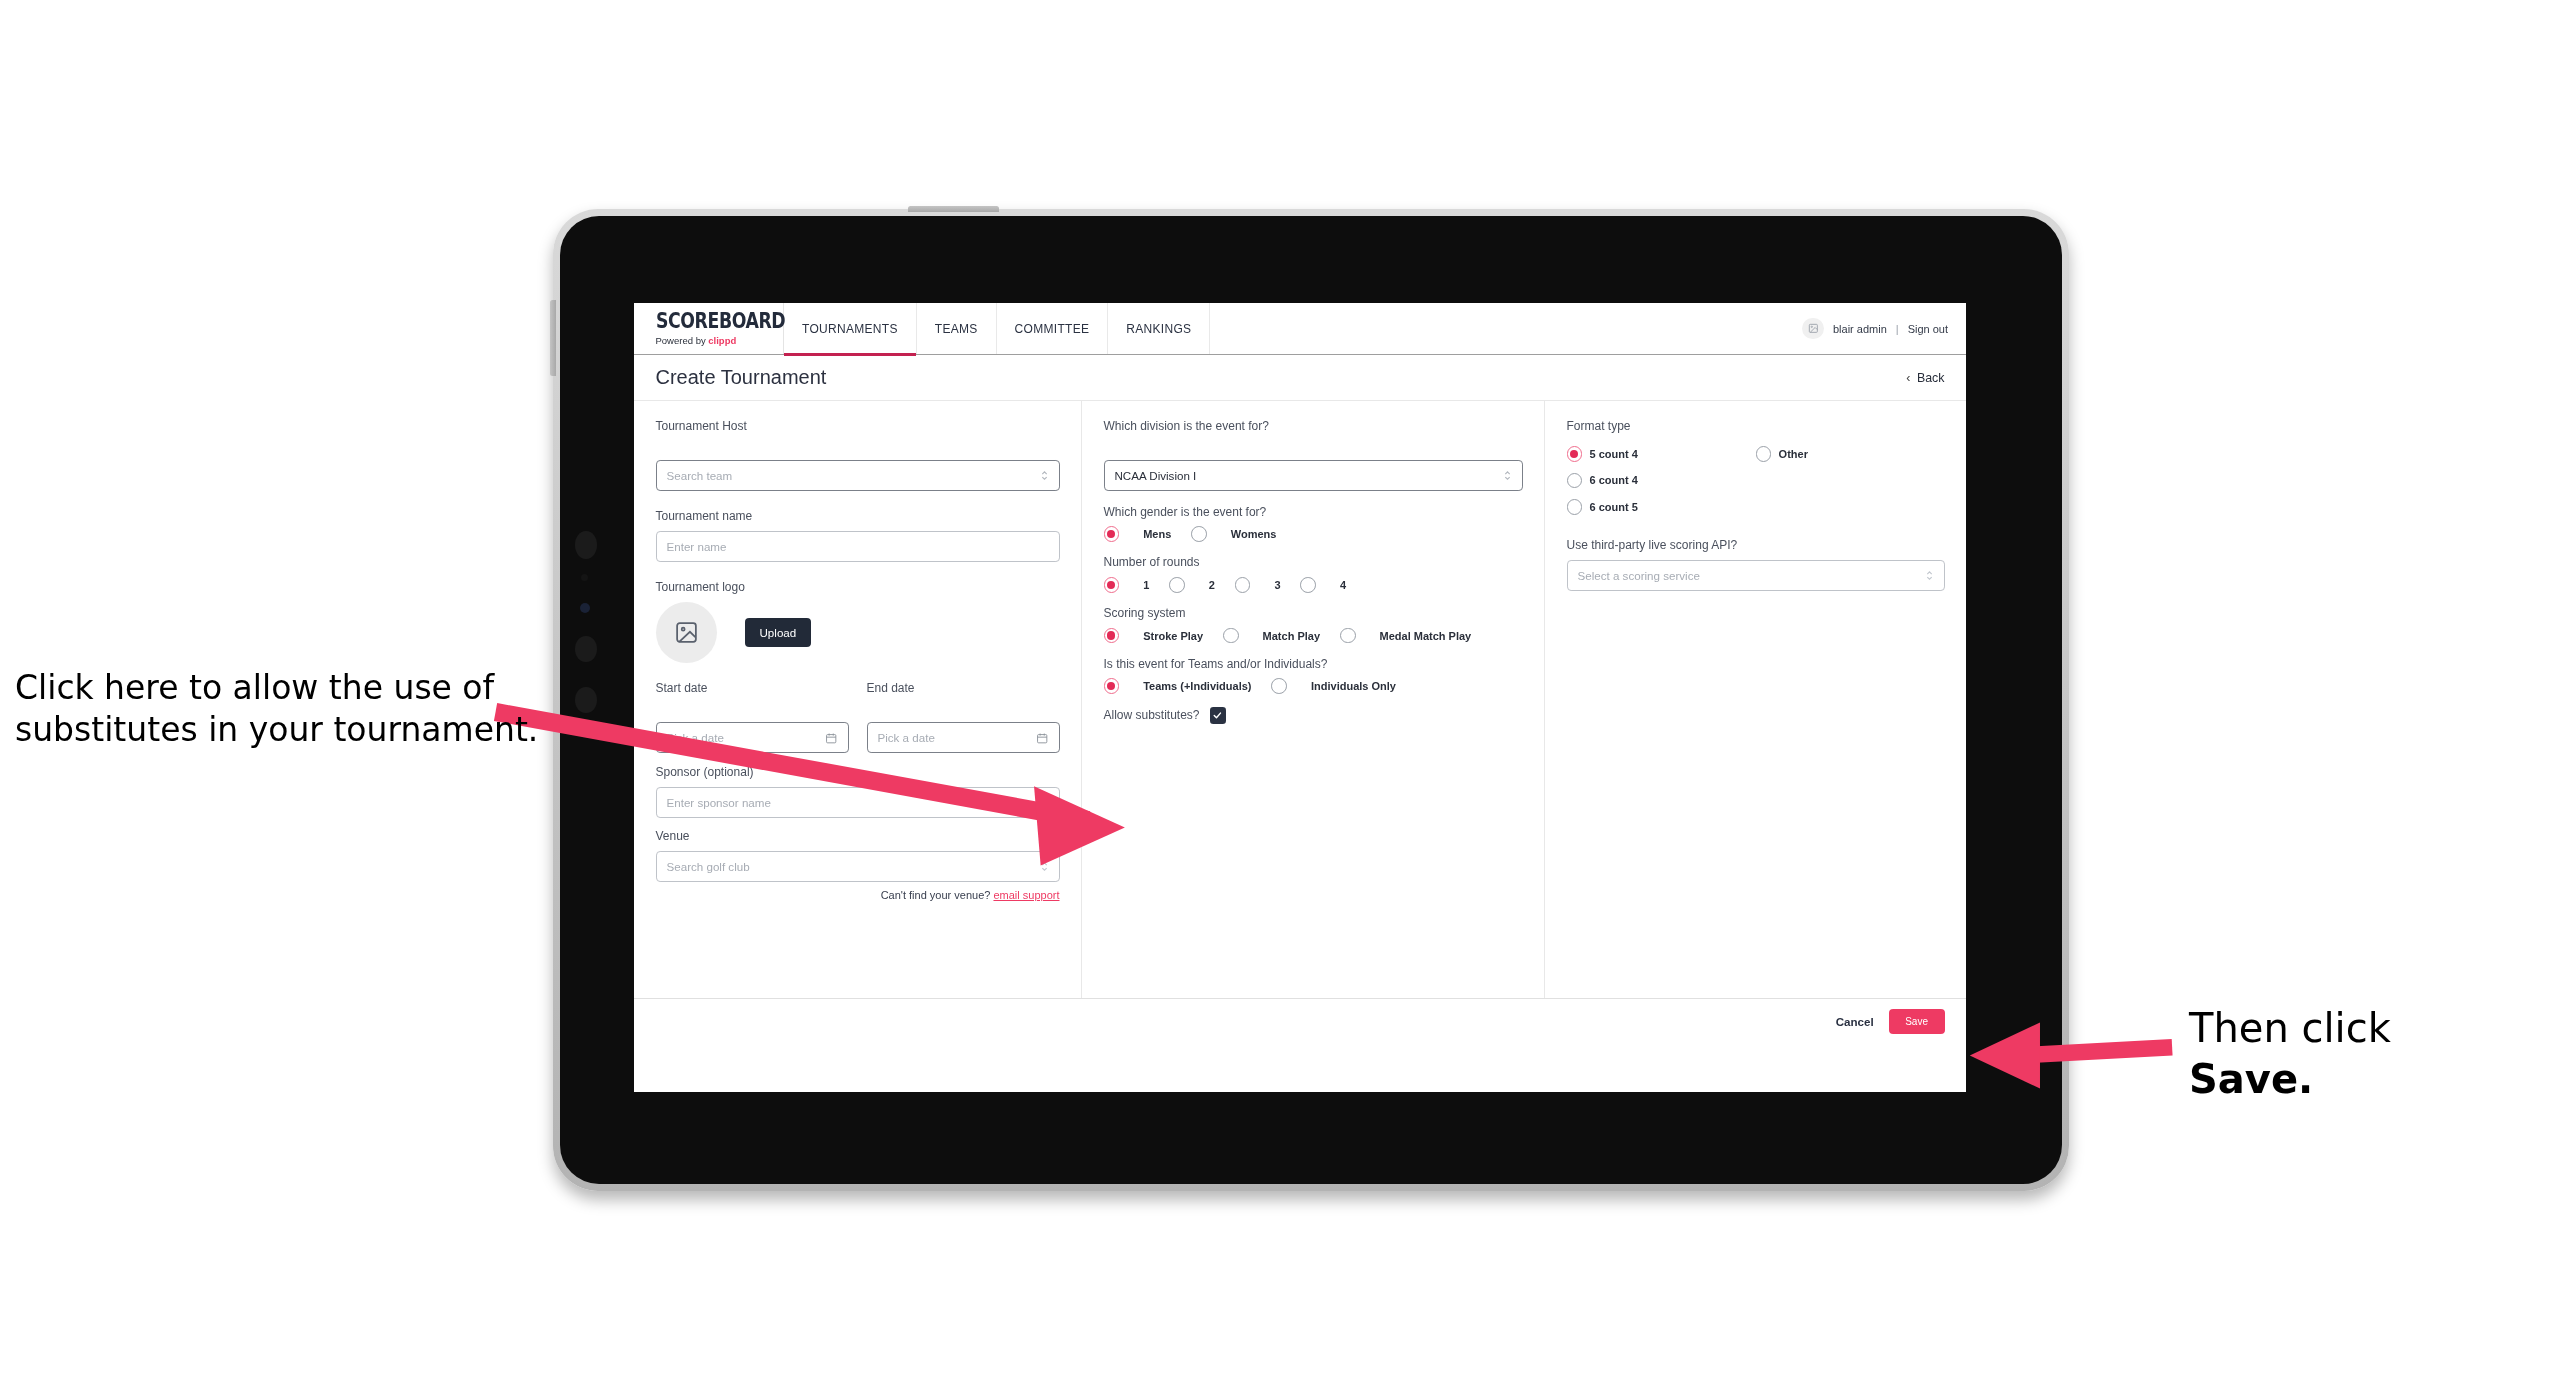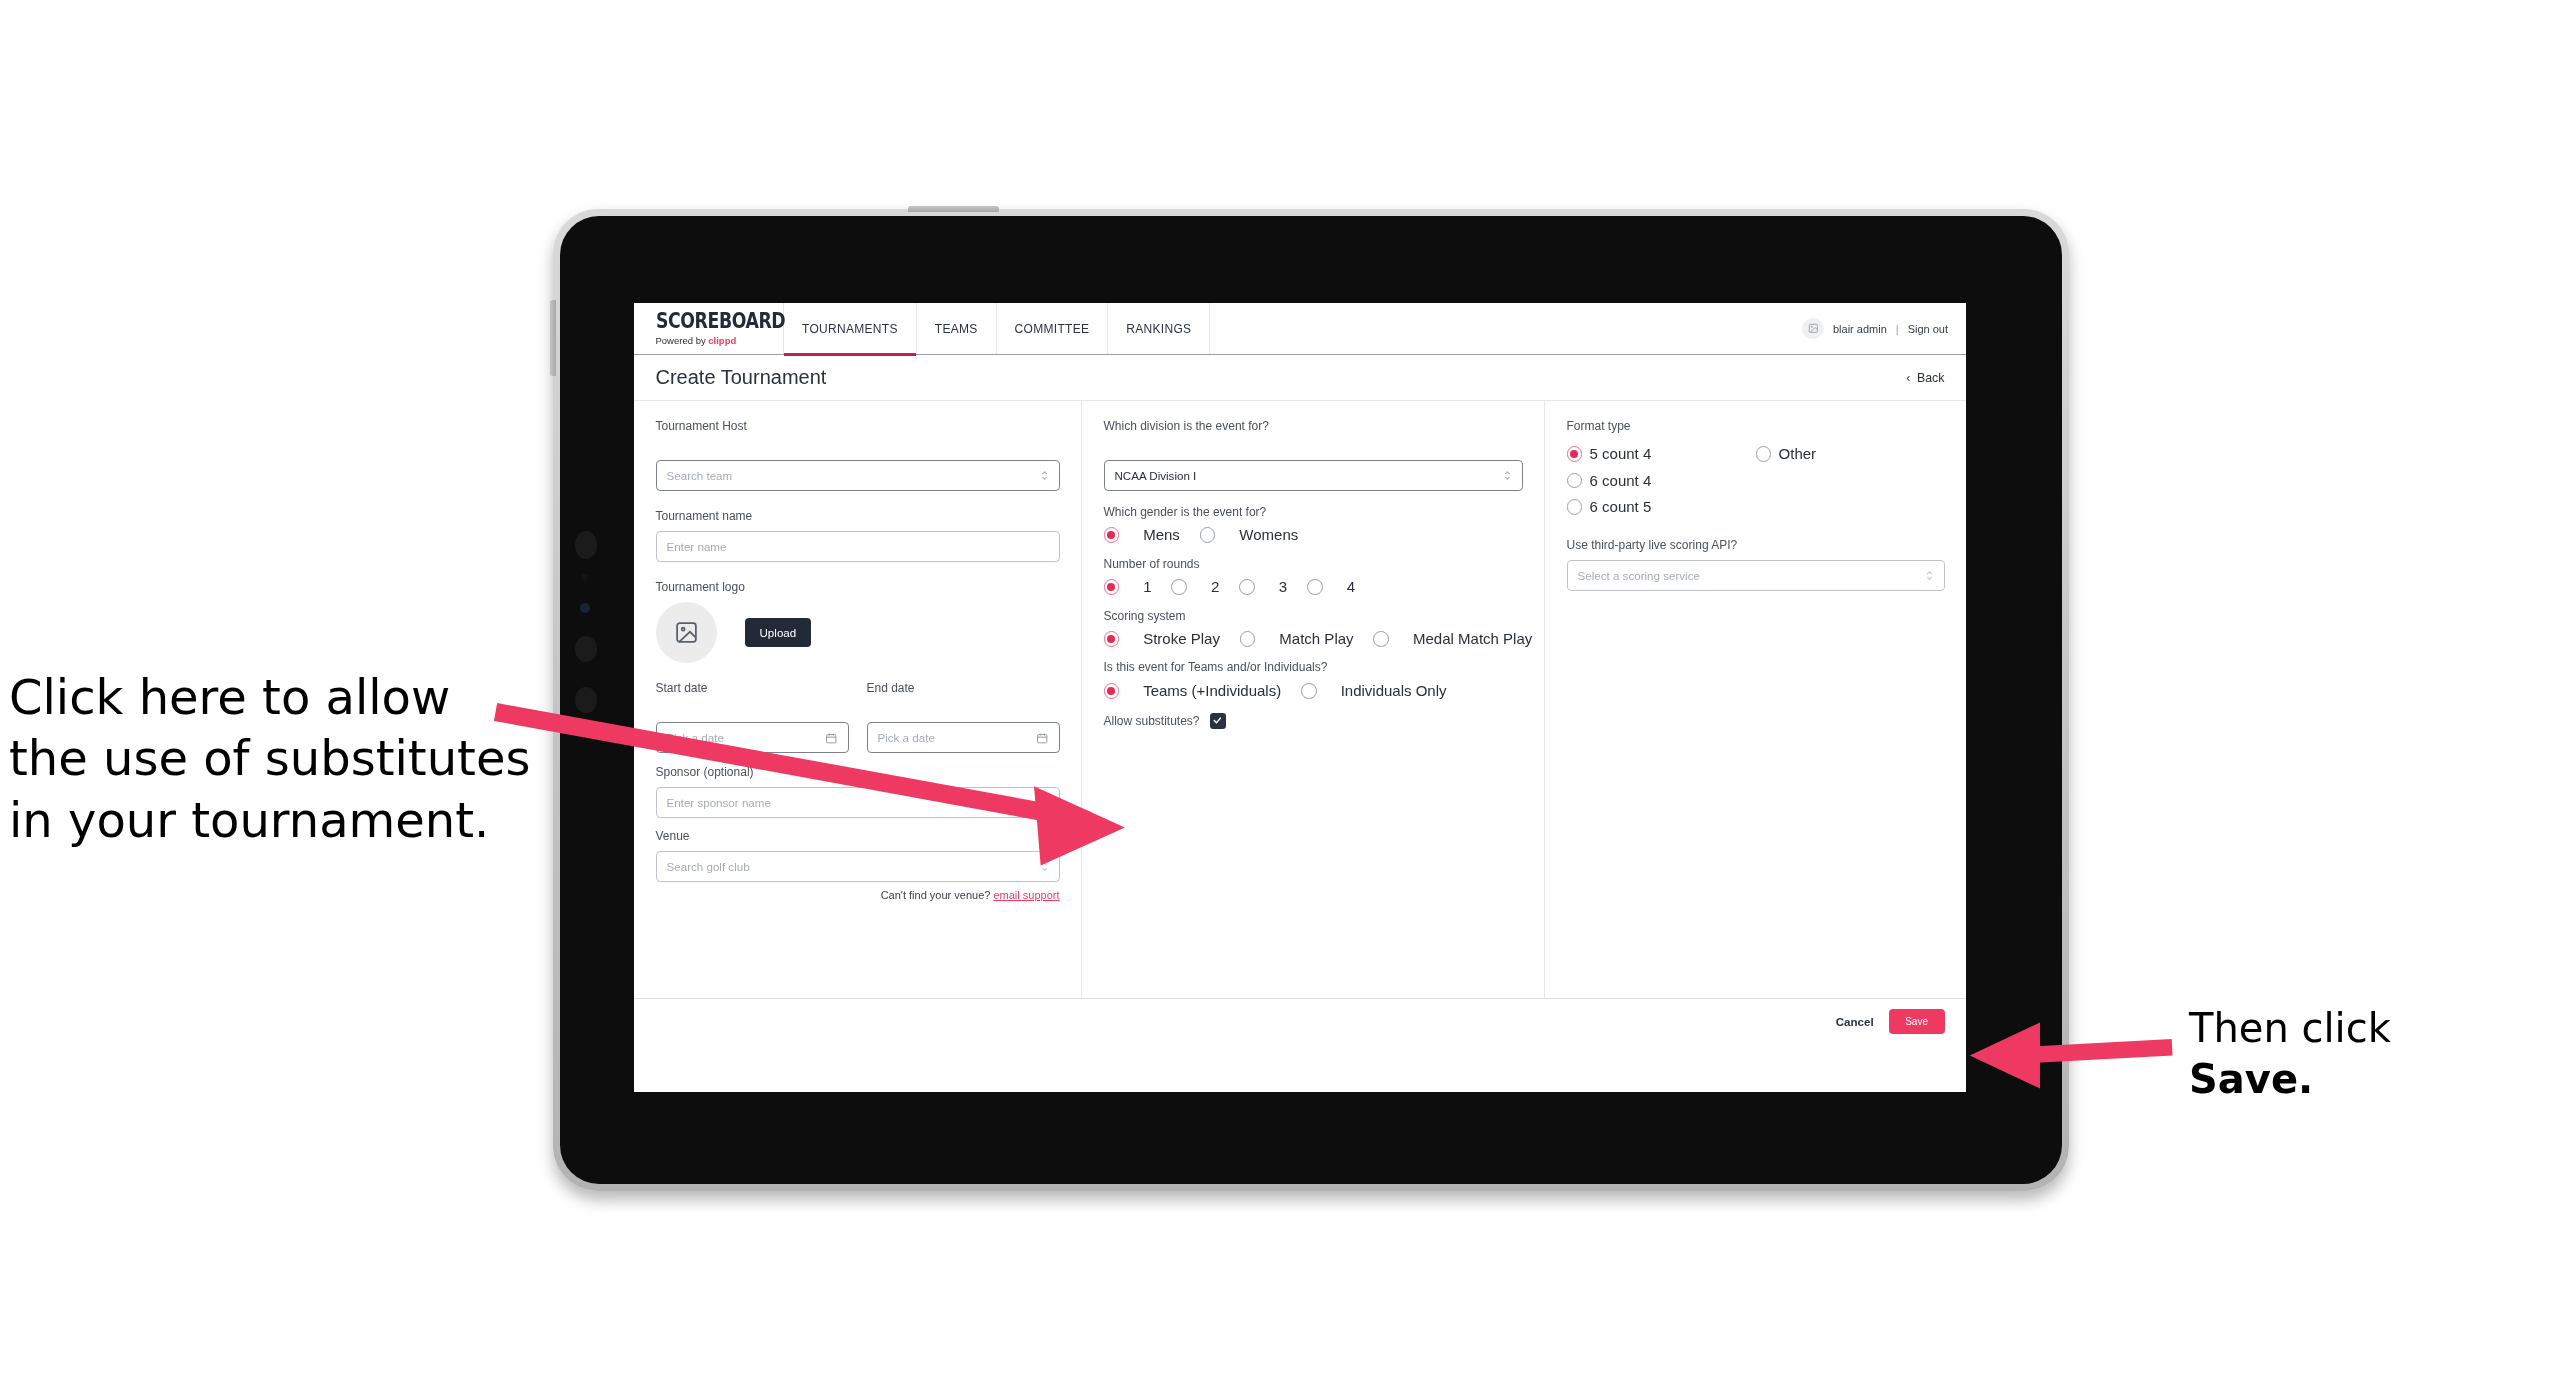--- a/index.html
+++ b/index.html
@@ -165,21 +165,21 @@
     width: 15.7px; height: 15.7px; border-radius:50%;
     border: 1.3px solid #9aa0a8; background:#fff;
     display:flex; align-items:center; justify-content:center;
     flex: 0 0 auto;
   }
   .rd.on { border-color:#f06d8d; }
   .rd.on::after {
     content:""; width: 8.3px; height: 8.3px; border-radius:50%;
     background:#e32b57;
   }
-  .rd-label { font-size: 15px; color:#2a2f3a; }
+  .rd-label { font-size: 11px; color:#2a2f3a;font-weight:bold; }
 
   .chk-row { display:flex; align-items:center; gap: 10px; margin-top: 5px;}
   .chk {
     width: 16.5px; height: 16.5px; border-radius:3.3px;
     background:#2a3242; display:flex; align-items:center; justify-content:center;
     cursor:pointer;
   }
   .chk svg { display:block; }
 
   .fmt-grid { display:flex; }
@@ -205,22 +205,22 @@
   }
 
   
   .ann {
     position: absolute;
     font-family: "DejaVu Sans", sans-serif;
     color: #000;
     line-height: 1.28;
   }
   .ann-left {
-    left: 9px; top: 667px; width: 529px;
-    font-size: 48px;
+    left: 15px; top: 667px; width: 529px;
+    font-size: 33px;
   }
   .ann-right {
     left: 2189px; top: 1003px; width: 347px;
     font-size: 40px;
   }
   .ann-right .bold { font-weight: 700; }
   .arrow-svg { position:absolute; left:0; top:0; width:2576px; height:1386px; pointer-events:none; }
 </style>
 </head>
 <body>

